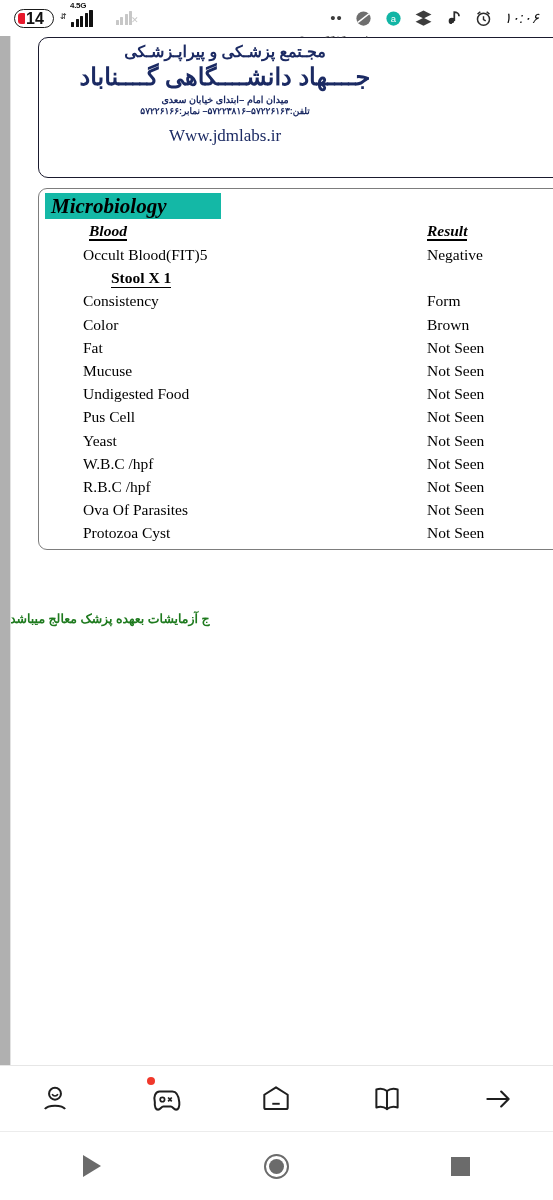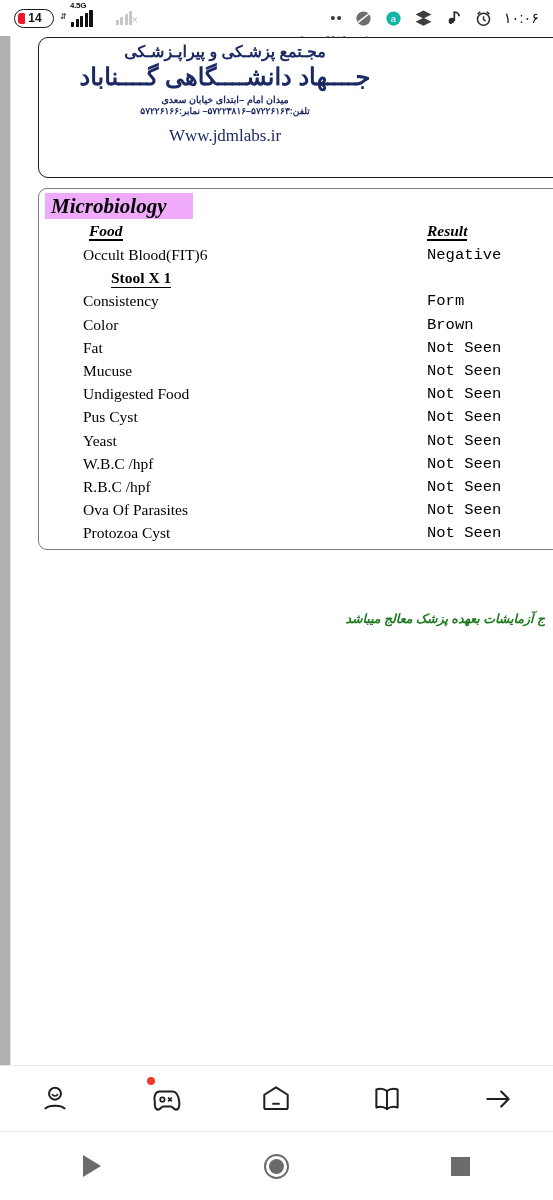--- a/index.html
+++ b/index.html
@@ -20,36 +20,36 @@
   .sb-left{ display:flex; align-items:center; gap:7px; }
   .battery{
     width:40px;height:19px;border:1.6px solid #1a1a1a;border-radius:10px;
     display:flex;align-items:center;position:relative;padding-left:3px;
   }
   .battery .lvl{
     width:7px;height:11px;background:#e8192c;border-radius:3px 1px 1px 3px;
   }
   .battery .num{
     position:absolute; left:0; right:3px; text-align:center;
-    font-size:12px; font-weight:bold; color:#111; line-height:19px;
+    font-size:16px; font-weight:bold; color:#111; line-height:19px;
     padding-left:5px;
   }
   .sig-wrap{ display:flex; align-items:flex-start; gap:1px; position:relative;}
   .sig-wrap .g{ position:absolute; top:-9px; left:9px; font-size:8px; font-weight:bold; color:#111; letter-spacing:-.3px;}
   .sig-wrap .ar{ position:absolute; top:2px; left:-1px; font-size:8px; color:#111;}
   .bars{ display:flex; align-items:flex-end; gap:1.4px; margin-left:10px;}
   .bars i{ display:block; width:3.2px; background:#111; border-radius:.5px;}
   .bars.dim i{ background:#c7c7c7; }
   .b1{height:5px}.b2{height:8px}.b3{height:11px}.b4{height:14px}.b5{height:17px}
   .sig2{ position:relative; margin-left:6px;}
   .sig2 .x{ position:absolute; right:-6px; bottom:0px; font-size:9px; color:#c7c7c7;}
   .sb-right{ margin-left:auto; display:flex; align-items:center; gap:11px; }
   .ic{ width:19px;height:19px; display:block; }
   .dots{ letter-spacing:1px; color:#3d3d3d; font-size:15px; line-height:8px; }
-  .clock{ font-size:14.5px; color:#111; letter-spacing:.5px; }
+  .clock{ font-size:14.5px; color:#111; letter-spacing:.5px;font-style:italic; }
 
   
   .gutter{
     position:absolute; left:0; top:33px; width:10px; height:1032px;
     background:#b0b0b0; z-index:5;
   }
   .gutter-line{
     position:absolute; left:10px; top:33px; width:1px; height:1032px;
     background:#e2e2e2; z-index:5;
   }
@@ -101,22 +101,22 @@
     position:absolute; right:22px; top:10px; width:128px; height:88px;
   }
   .logo svg{ width:100%; height:100%; }
 
   
   .tbl-wrap{
     position:absolute; left:28px; top:155px; width:600px; height:362px;
     border:1.4px solid #7d7d7d; border-radius:9px; background:#fff;
   }
   .section-hdr{
-    position:absolute; left:6px; top:4px; width:148px; height:26px;
-    background:#f0abfc;
+    position:absolute; left:6px; top:4px; width:176px; height:26px;
+    background:#14b8a6;
   }
   .section-hdr span{
     font-family:"Liberation Serif", serif; font-style:italic; font-weight:bold;
     font-size:21px; color:#000; padding-left:6px; line-height:26px; display:block;
   }
   .col-hdr{ position:absolute; top:33px; }
   .col-hdr span{
     font-family:"Liberation Serif", serif; font-style:italic; font-weight:bold;
     font-size:15.5px; color:#000; border-bottom:2px solid #000; padding-bottom:0px;
   }
@@ -127,29 +127,29 @@
   .row{ position:relative; height:23.2px; }
   .cell-test{
     position:absolute; left:44px; font-family:"Liberation Serif", serif;
     font-size:15.5px; color:#000; white-space:nowrap;
   }
   .cell-test.sub{
     left:72px; font-weight:bold; border-bottom:1.6px solid #000;
     display:inline-block; padding-bottom:0px;
   }
   .cell-res{
-    position:absolute; left:388px; font-family:Liberation Mono, monospace;
+    position:absolute; left:388px; font-family:Liberation Serif, serif;
     font-size:15.5px; color:#000; white-space:nowrap;
   }
 
   
   .green-note{
-    position:absolute; left:0; top:578px; width:543px; text-align:right;
+    position:absolute; left:0; top:578px; width:543px; text-align:left;
     padding-right:8px; direction:rtl;
-    font-size:12.5px; color:#1e7a1e; font-weight:bold; white-space:nowrap;font-style:italic;
+    font-size:12.5px; color:#1e7a1e; font-weight:bold; white-space:nowrap;
   }
 
   
   .browser-nav{
     position:absolute; left:0; top:1065px; width:553px; height:66px;
     background:#fff; border-top:1px solid #e6e6e6;
     display:flex; align-items:center; justify-content:space-around; z-index:30;
   }
   .nav-btn{ position:relative; width:56px; height:52px;
     display:flex; align-items:center; justify-content:center; }
@@ -253,29 +253,29 @@
     </div>
 
   </div>
 
   <div class="tbl-wrap">
     <div class="section-hdr">
       <span>Microbiology</span>
     </div>
 
     <div class="col-hdr ch-test">
-      <span>Food</span>
+      <span>Blood</span>
     </div>
     <div class="col-hdr ch-result">
       <span>Result</span>
     </div>
 
     <div class="rows" id="rows-container">
         <div class="row">
-          <span class="cell-test">Occult Blood(FIT)6</span>
+          <span class="cell-test">Occult Blood(FIT)5</span>
           <span class="cell-res">Negative</span>
         </div>
         <div class="row">
           <span class="cell-test sub">Stool X 1</span>
         </div>
         <div class="row">
           <span class="cell-test">Consistency</span>
           <span class="cell-res">Form</span>
         </div>
         <div class="row">
@@ -288,21 +288,21 @@
         </div>
         <div class="row">
           <span class="cell-test">Mucuse</span>
           <span class="cell-res">Not Seen</span>
         </div>
         <div class="row">
           <span class="cell-test">Undigested Food</span>
           <span class="cell-res">Not Seen</span>
         </div>
         <div class="row">
-          <span class="cell-test">Pus Cyst</span>
+          <span class="cell-test">Pus Cell</span>
           <span class="cell-res">Not Seen</span>
         </div>
         <div class="row">
           <span class="cell-test">Yeast</span>
           <span class="cell-res">Not Seen</span>
         </div>
         <div class="row">
           <span class="cell-test">W.B.C /hpf</span>
           <span class="cell-res">Not Seen</span>
         </div>

